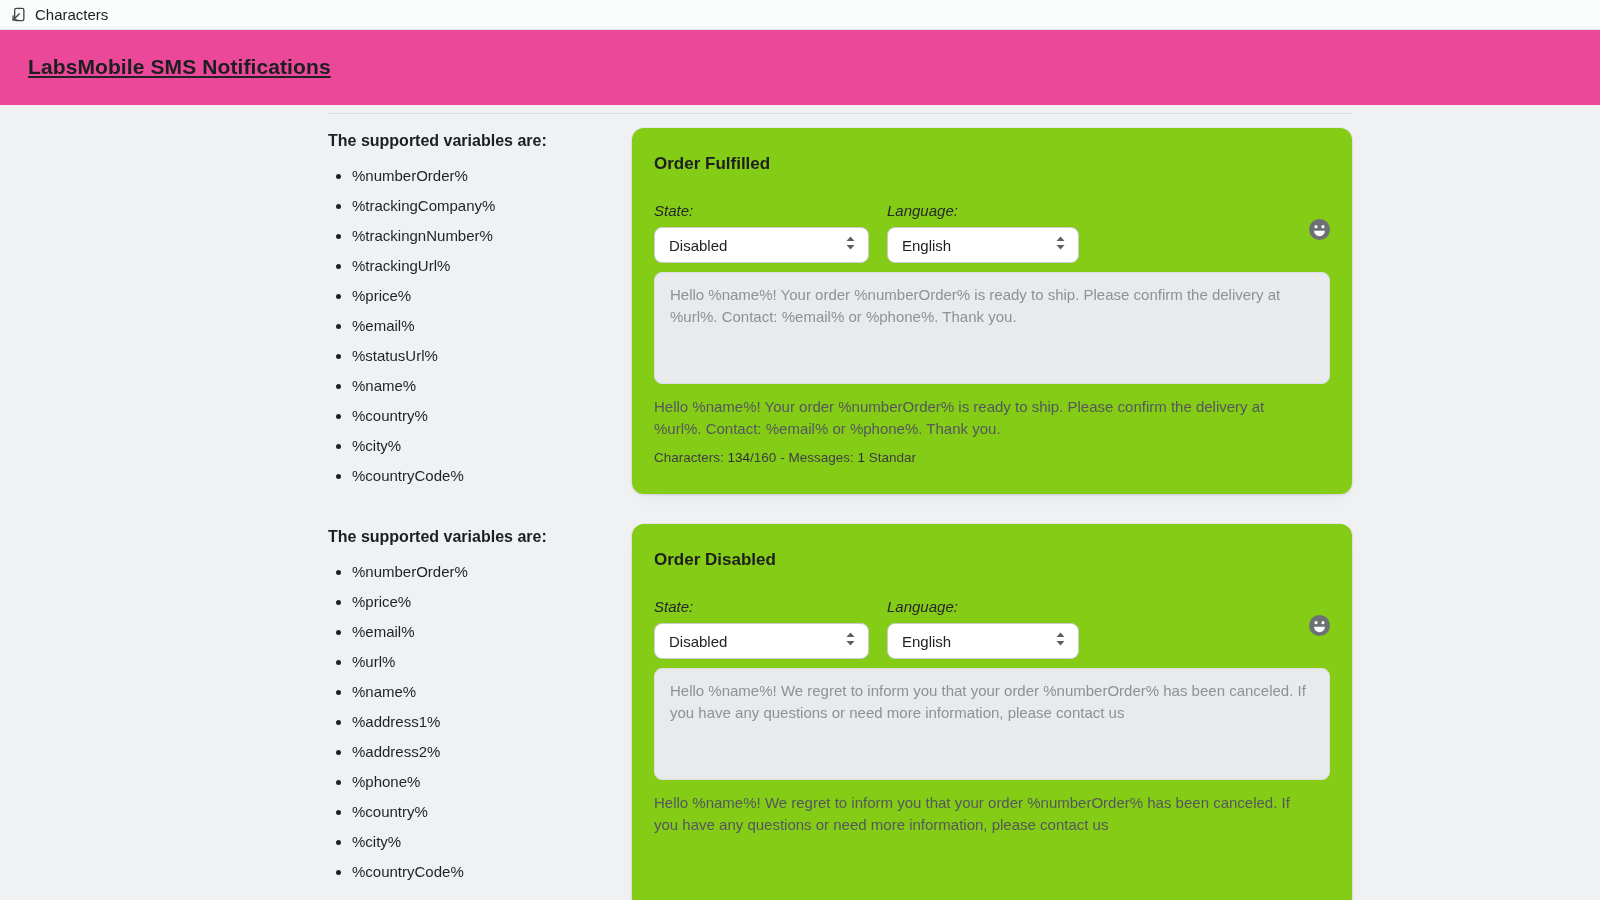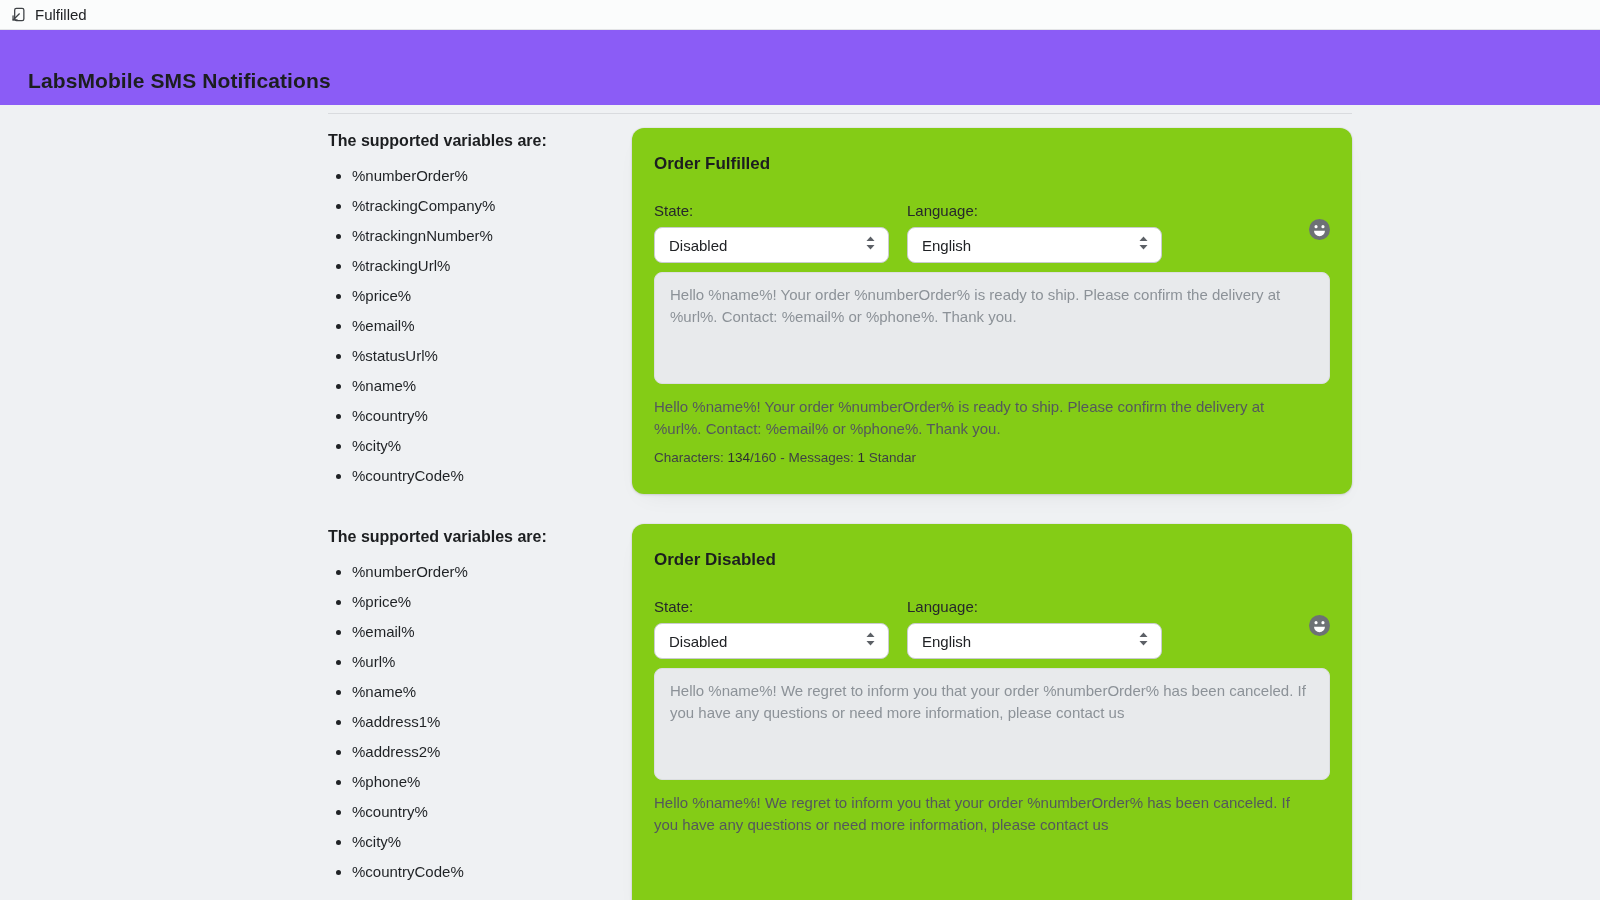--- a/index.html
+++ b/index.html
@@ -18,22 +18,23 @@
     display: flex;
     align-items: center;
     padding-left: 10px;
   }
   .topbar .exit-icon { display: inline-flex; margin-right: 8px; }
   .topbar .app-name { font-size: 15px; color: #202225; }
 
   
   .title-band {
     height: 75px;
-    background: #8b5cf6;
-    padding: 39px 0 0 28px;
+    background: #ec4899;
+    padding: 25px 0 0 28px;
+    text-decoration: underline;
   }
   .title-band h1 {
     font-size: 21px;
     font-weight: 600;
     color: #1c1e20;
     letter-spacing: 0.1px;
   }
 
   
   .main { padding-top: 8px; }
@@ -82,34 +83,35 @@
     font-weight: 600;
     color: #1c1e20;
     margin-bottom: 28px;
   }
   .form-row { display: flex; gap: 18px; }
   .form-group label {
     display: block;
     font-size: 15px;
     color: #26282b;
     margin-bottom: 8px;
+    font-style: italic;
   }
   .select {
     height: 36px;
     background: #fff;
     border: 1px solid #c9cccf;
     border-radius: 8px;
     display: flex;
     align-items: center;
     justify-content: space-between;
     padding: 0 12px 0 14px;
     cursor: pointer;
   }
-  .select-state { width: 235px; }
-  .select-language { width: 255px; }
+  .select-state { width: 215px; }
+  .select-language { width: 192px; }
   .select .select-value { font-size: 15px; color: #202225; }
   .emoji-btn {
     position: absolute;
     top: 91px;
     right: 22px;
     width: 21px;
     height: 21px;
     border: none;
     background: transparent;
     padding: 0;
@@ -150,21 +152,21 @@
 <body>
 
 <header class="topbar">
   <span class="exit-icon">
     <svg width="17" height="17" viewBox="0 0 20 20" fill="none" stroke="#3f4246" stroke-width="1.5" stroke-linecap="round" stroke-linejoin="round">
       <rect x="5.5" y="2.8" width="10.8" height="14.4" rx="2"></rect>
       <path d="M11 9.2 L3.6 16.4"></path>
       <path d="M3.6 11.6 V16.4 H8.4"></path>
     </svg>
   </span>
-  <span class="app-name">Fulfilled</span>
+  <span class="app-name">Characters</span>
 </header>
 
 <div class="title-band">
   <h1>LabsMobile SMS Notifications</h1>
 </div>
 
 <main class="main">
   <div class="content-inner">
 
     <div class="section-row">

